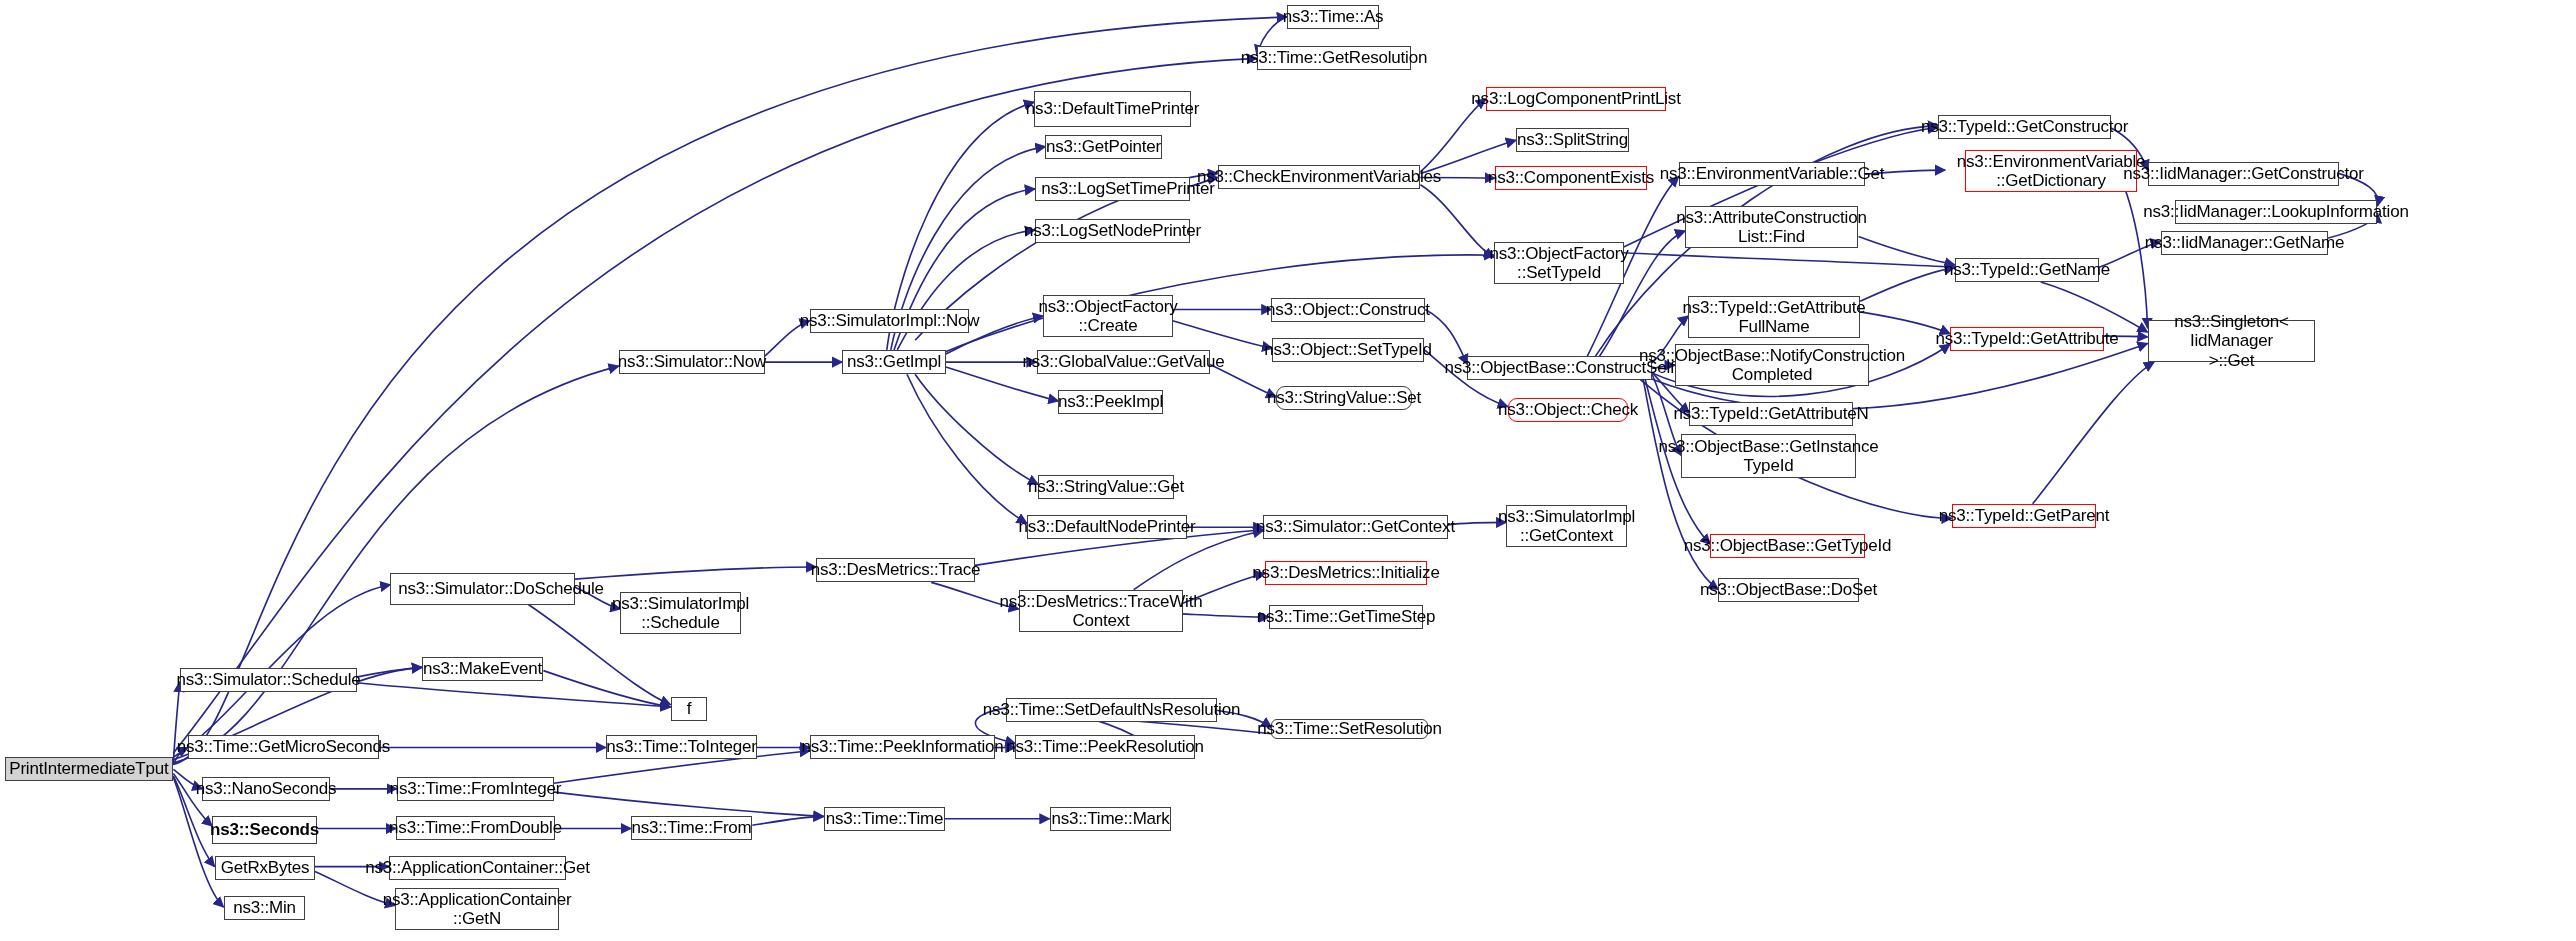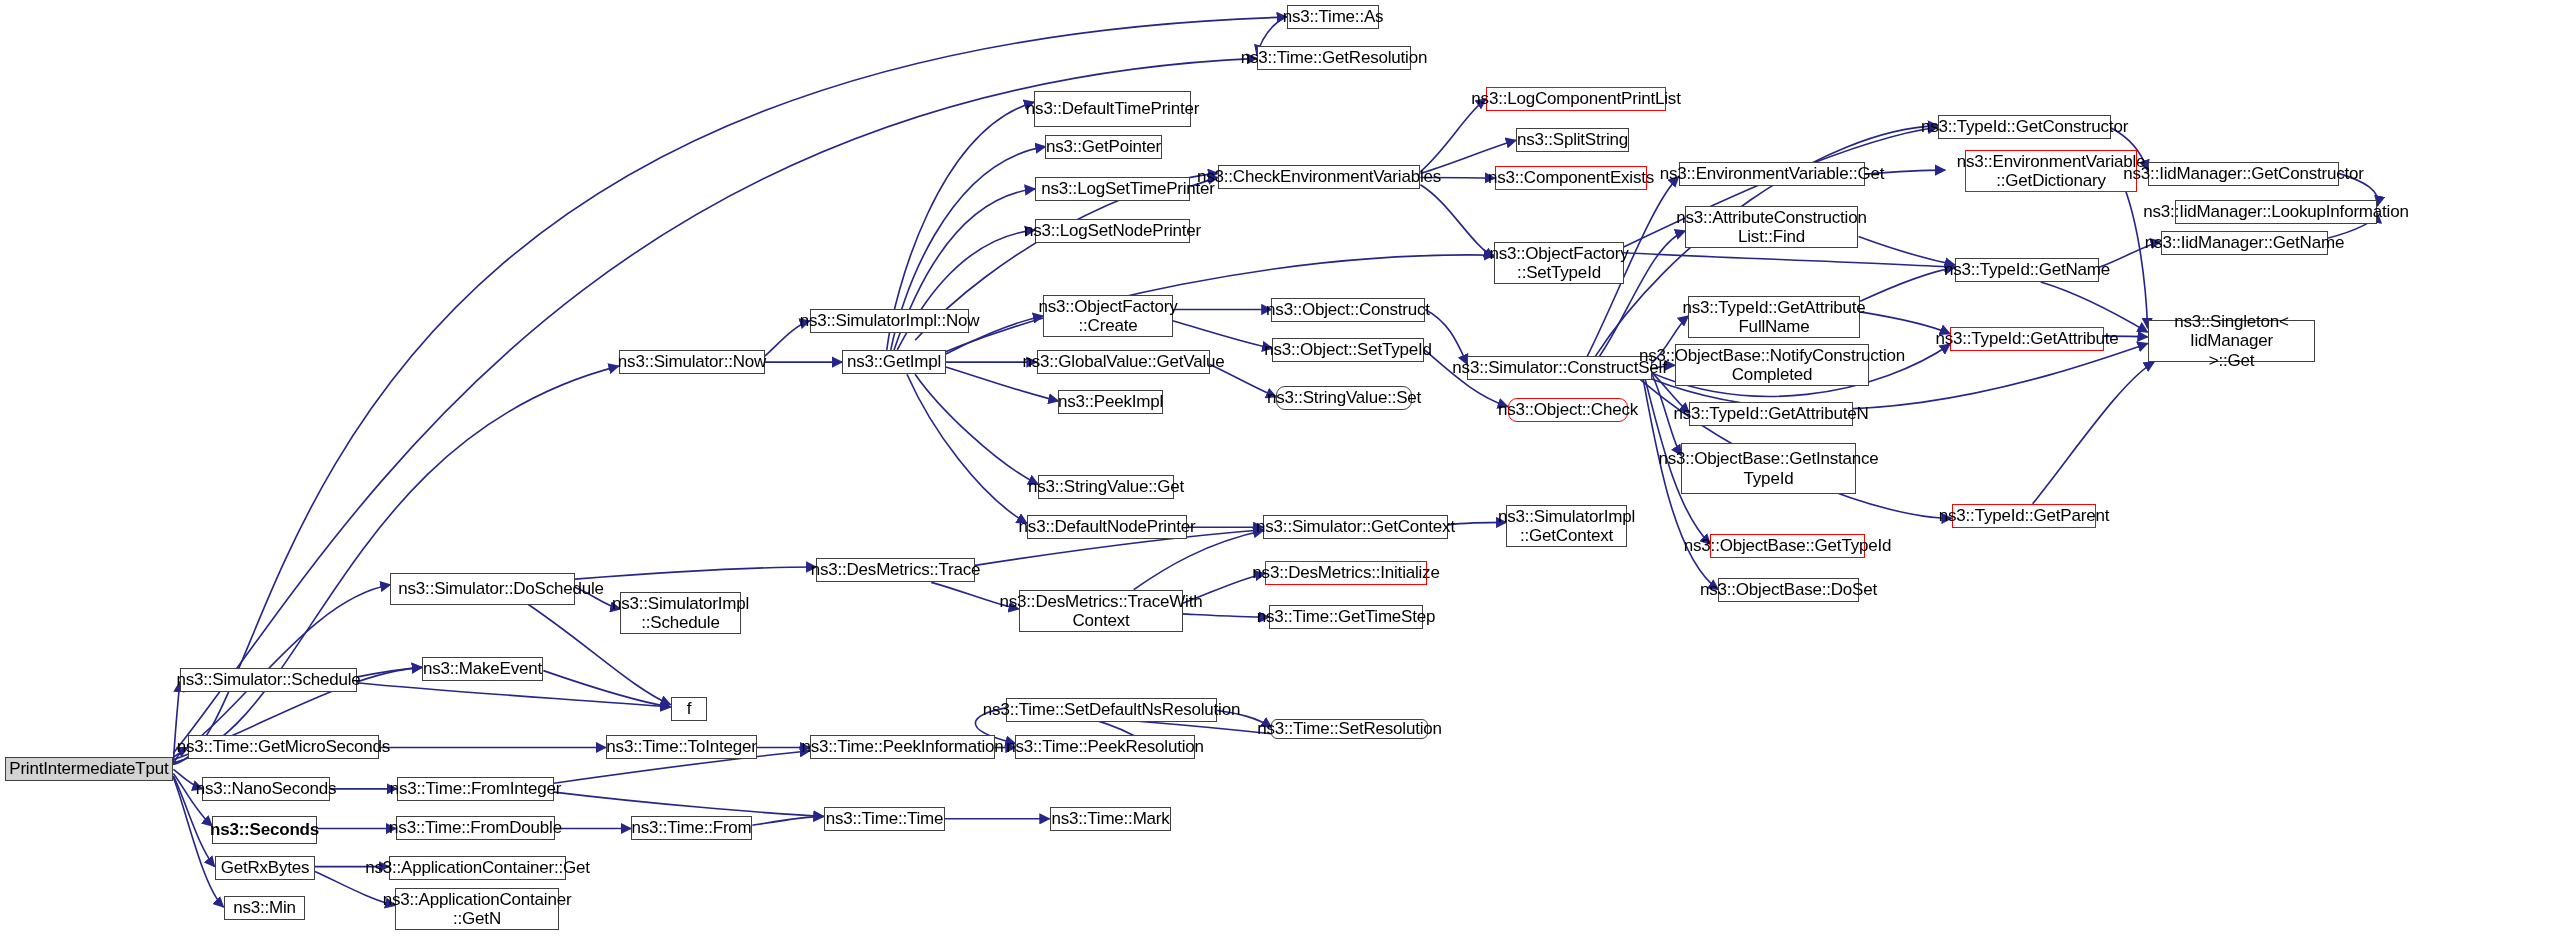--- a/index.html
+++ b/index.html
@@ -190,21 +190,21 @@
       <div class="gnode" style="left: 619px; top: 350px; width: 146px; height: 24px;"><span>ns3::Simulator::Now</span></div>
       <div class="gnode" style="left: 810px; top: 309px; width: 159px; height: 24px;"><span>ns3::SimulatorImpl::Now</span></div>
       <div class="gnode" style="left: 842px; top: 350px; width: 104px; height: 24px;"><span>ns3::GetImpl</span></div>
       <div class="gnode" style="left: 1043px; top: 295px; width: 130px; height: 42px;"><span>ns3::ObjectFactory
 ::Create</span></div>
       <div class="gnode" style="left: 1037px; top: 350px; width: 173px; height: 24px;"><span>ns3::GlobalValue::GetValue</span></div>
       <div class="gnode" style="left: 1058px; top: 390px; width: 105px; height: 24px;"><span>ns3::PeekImpl</span></div>
       <div class="gnode" style="left: 1271px; top: 298px; width: 154px; height: 24px;"><span>ns3::Object::Construct</span></div>
       <div class="gnode" style="left: 1272px; top: 338px; width: 152px; height: 24px;"><span>ns3::Object::SetTypeId</span></div>
       <div class="gnode" style="left: 1276px; top: 386px; width: 136px; height: 24px; border-radius: 9px;"><span>ns3::StringValue::Set</span></div>
-      <div class="gnode" style="left: 1467px; top: 356px; width: 185px; height: 24px;"><span>ns3::Simulator::ConstructSelf</span></div>
+      <div class="gnode" style="left: 1467px; top: 356px; width: 185px; height: 24px;"><span>ns3::ObjectBase::ConstructSelf</span></div>
       <div class="gnode alert" style="left: 1508px; top: 398px; width: 120px; height: 24px; border-radius: 9px;"><span>ns3::Object::Check</span></div>
       <div class="gnode" style="left: 1038px; top: 475px; width: 136px; height: 24px;"><span>ns3::StringValue::Get</span></div>
       <div class="gnode" style="left: 1027px; top: 515px; width: 160px; height: 24px;"><span>ns3::DefaultNodePrinter</span></div>
       <div class="gnode" style="left: 1034px; top: 91px; width: 157px; height: 36px;"><span>ns3::DefaultTimePrinter</span></div>
       <div class="gnode" style="left: 1045px; top: 135px; width: 117px; height: 24px;"><span>ns3::GetPointer</span></div>
       <div class="gnode" style="left: 1035px; top: 177px; width: 155px; height: 24px; padding-left: 36px;"><span>ns3::LogSetTimePrinter</span></div>
       <div class="gnode" style="left: 1035px; top: 219px; width: 155px; height: 24px;"><span>ns3::LogSetNodePrinter</span></div>
       <div class="gnode" style="left: 1218px; top: 165px; width: 202px; height: 24px;"><span>ns3::CheckEnvironmentVariables</span></div>
       <div class="gnode alert" style="left: 1486px; top: 87px; width: 180px; height: 24px;"><span>ns3::LogComponentPrintList</span></div>
       <div class="gnode" style="left: 1516px; top: 128px; width: 113px; height: 24px;"><span>ns3::SplitString</span></div>
@@ -212,21 +212,21 @@
       <div class="gnode" style="left: 1494px; top: 242px; width: 130px; height: 42px;"><span>ns3::ObjectFactory
 ::SetTypeId</span></div>
       <div class="gnode" style="left: 1679px; top: 162px; width: 186px; height: 24px;"><span>ns3::EnvironmentVariable::Get</span></div>
       <div class="gnode" style="left: 1685px; top: 206px; width: 173px; height: 42px;"><span>ns3::AttributeConstruction
 List::Find</span></div>
       <div class="gnode" style="left: 1688px; top: 296px; width: 172px; height: 42px;"><span>ns3::TypeId::GetAttribute
 FullName</span></div>
       <div class="gnode" style="left: 1675px; top: 344px; width: 194px; height: 42px;"><span>ns3::ObjectBase::NotifyConstruction
 Completed</span></div>
       <div class="gnode" style="left: 1689px; top: 402px; width: 164px; height: 24px;"><span>ns3::TypeId::GetAttributeN</span></div>
-      <div class="gnode" style="left: 1681px; top: 434px; width: 175px; height: 51px; margin-top: 9px;"><span>ns3::ObjectBase::GetInstance
+      <div class="gnode" style="left: 1681px; top: 434px; width: 175px; height: 44px;"><span>ns3::ObjectBase::GetInstance
 TypeId</span></div>
       <div class="gnode alert" style="left: 1710px; top: 534px; width: 155px; height: 24px;"><span>ns3::ObjectBase::GetTypeId</span></div>
       <div class="gnode" style="left: 1718px; top: 578px; width: 141px; height: 24px;"><span>ns3::ObjectBase::DoSet</span></div>
       <div class="gnode alert" style="left: 1952px; top: 504px; width: 144px; height: 24px;"><span>ns3::TypeId::GetParent</span></div>
       <div class="gnode alert" style="left: 1950px; top: 327px; width: 154px; height: 24px;"><span>ns3::TypeId::GetAttribute</span></div>
       <div class="gnode" style="left: 1955px; top: 258px; width: 144px; height: 24px;"><span>ns3::TypeId::GetName</span></div>
       <div class="gnode" style="left: 1938px; top: 115px; width: 173px; height: 24px;"><span>ns3::TypeId::GetConstructor</span></div>
       <div class="gnode alert" style="left: 1945px; top: 150px; width: 172px; height: 42px; margin-left: 20px;"><span>ns3::EnvironmentVariable
 ::GetDictionary</span></div>
       <div class="gnode" style="left: 2148px; top: 162px; width: 191px; height: 24px;"><span>ns3::IidManager::GetConstructor</span></div>

